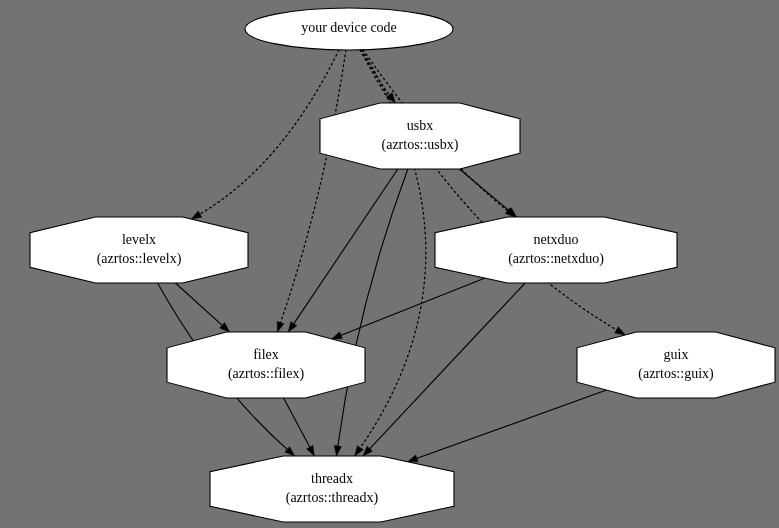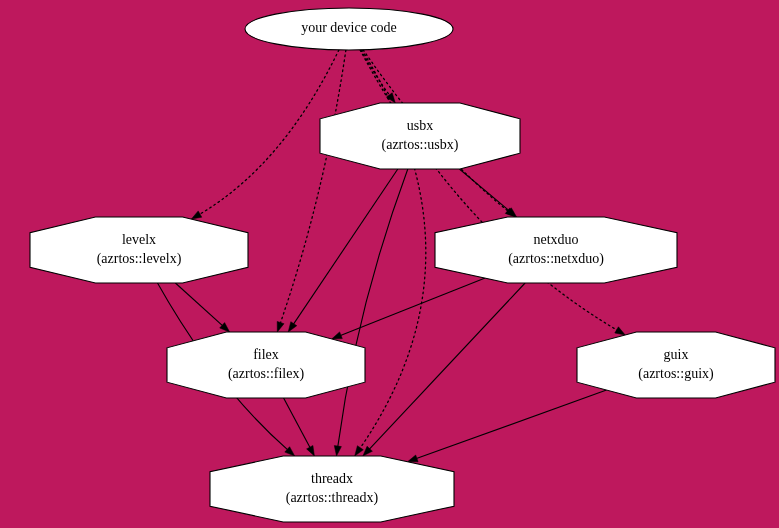--- a/index.html
+++ b/index.html
@@ -4,21 +4,21 @@
 <style>
   html, body {
     margin: 0;
     padding: 0;
     background: #ffffff;
   }
   #canvas {
     position: relative;
     width: 779px;
     height: 528px;
-    background: #be185d;
+    background: #737373;
     overflow: hidden;
     font-family: "Liberation Serif", "DejaVu Serif", serif;
   }
   svg#graph {
     position: absolute;
     left: 0;
     top: 0;
     width: 779px;
     height: 528px;
   }

